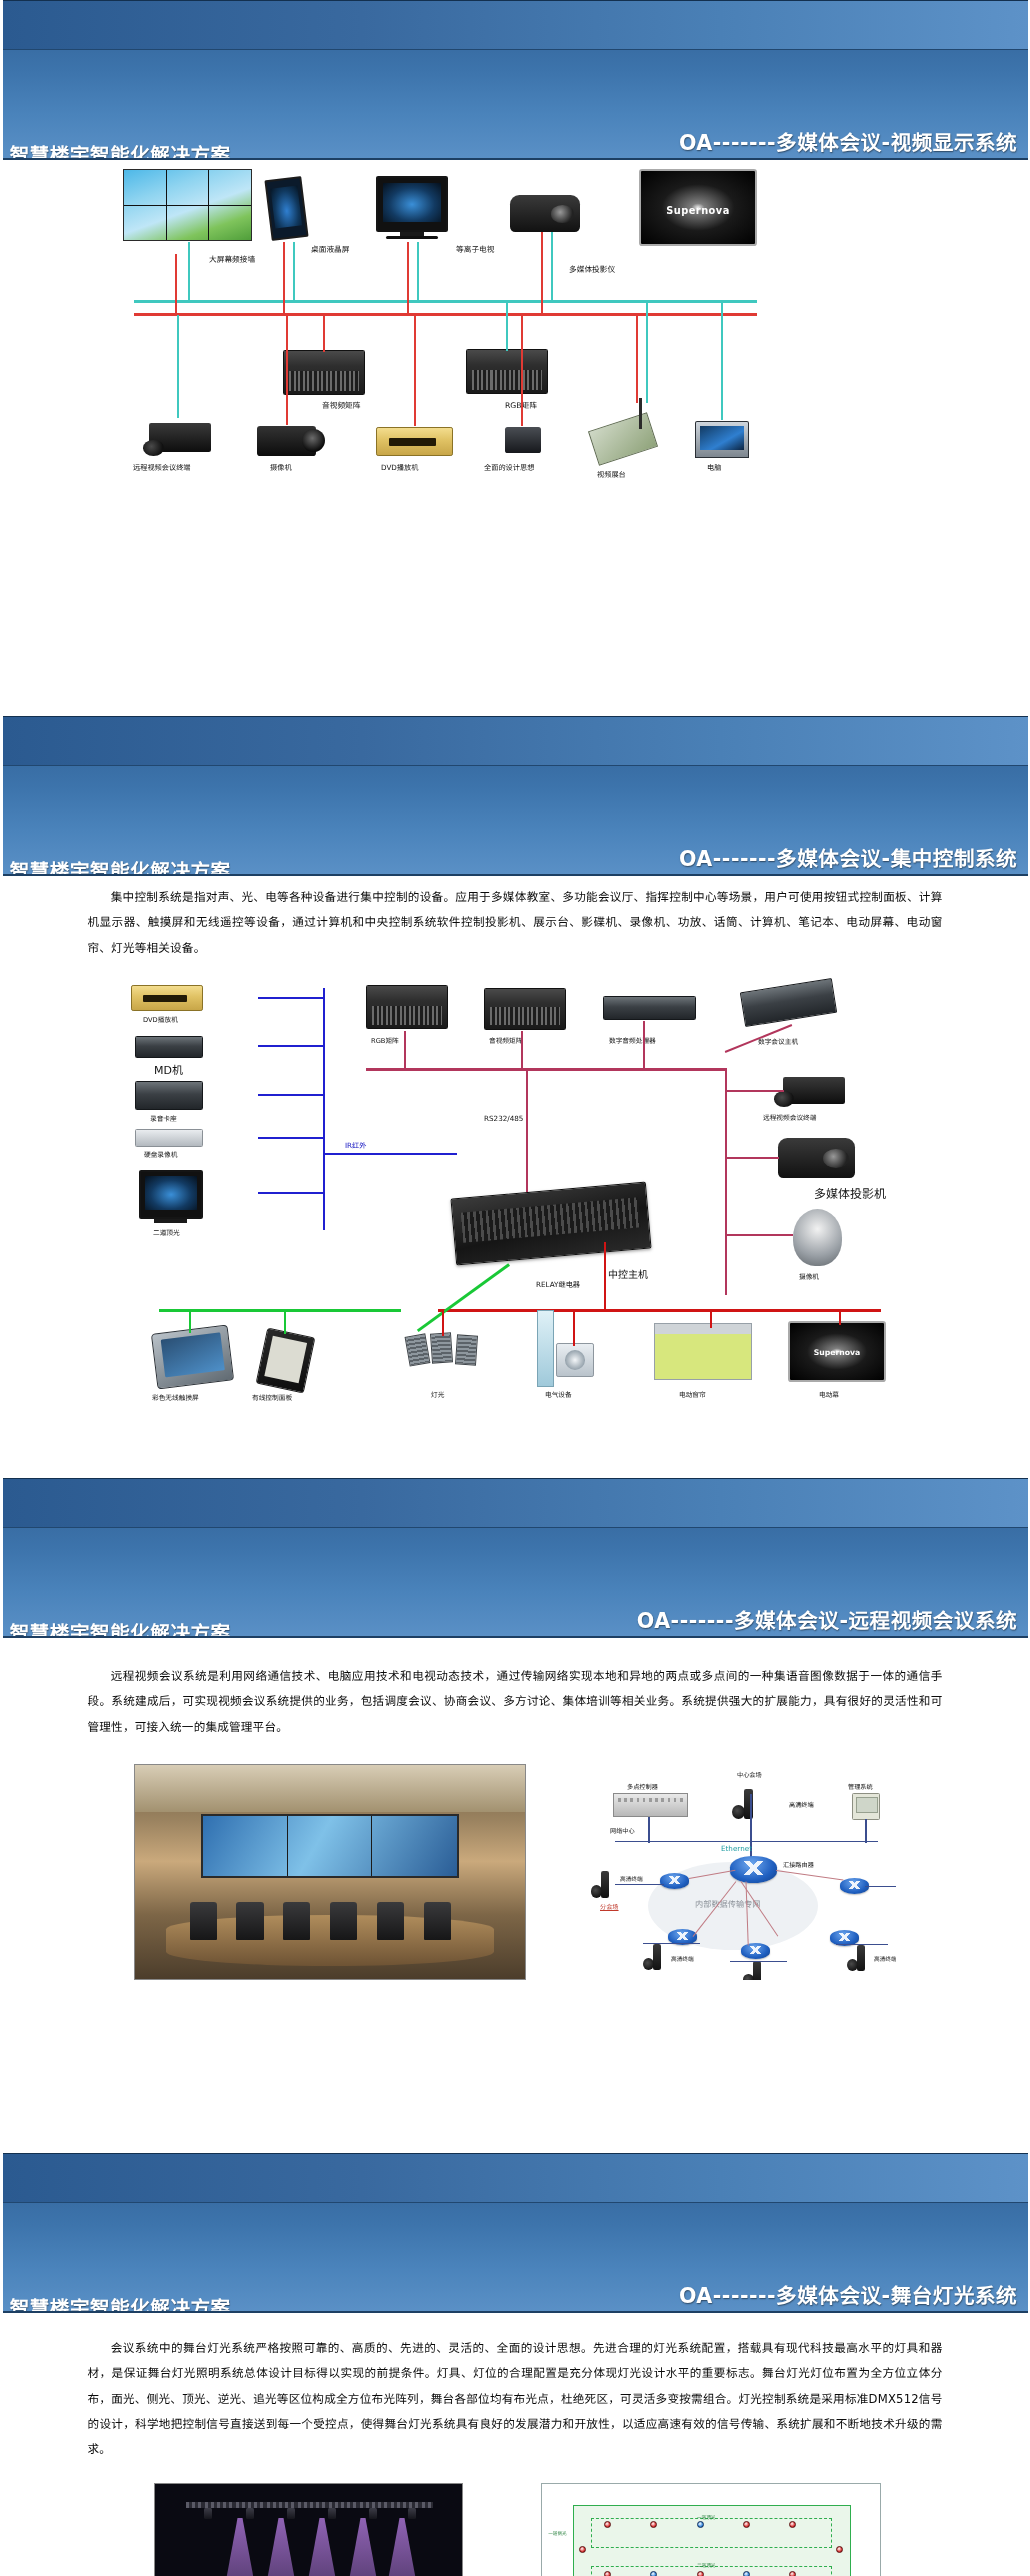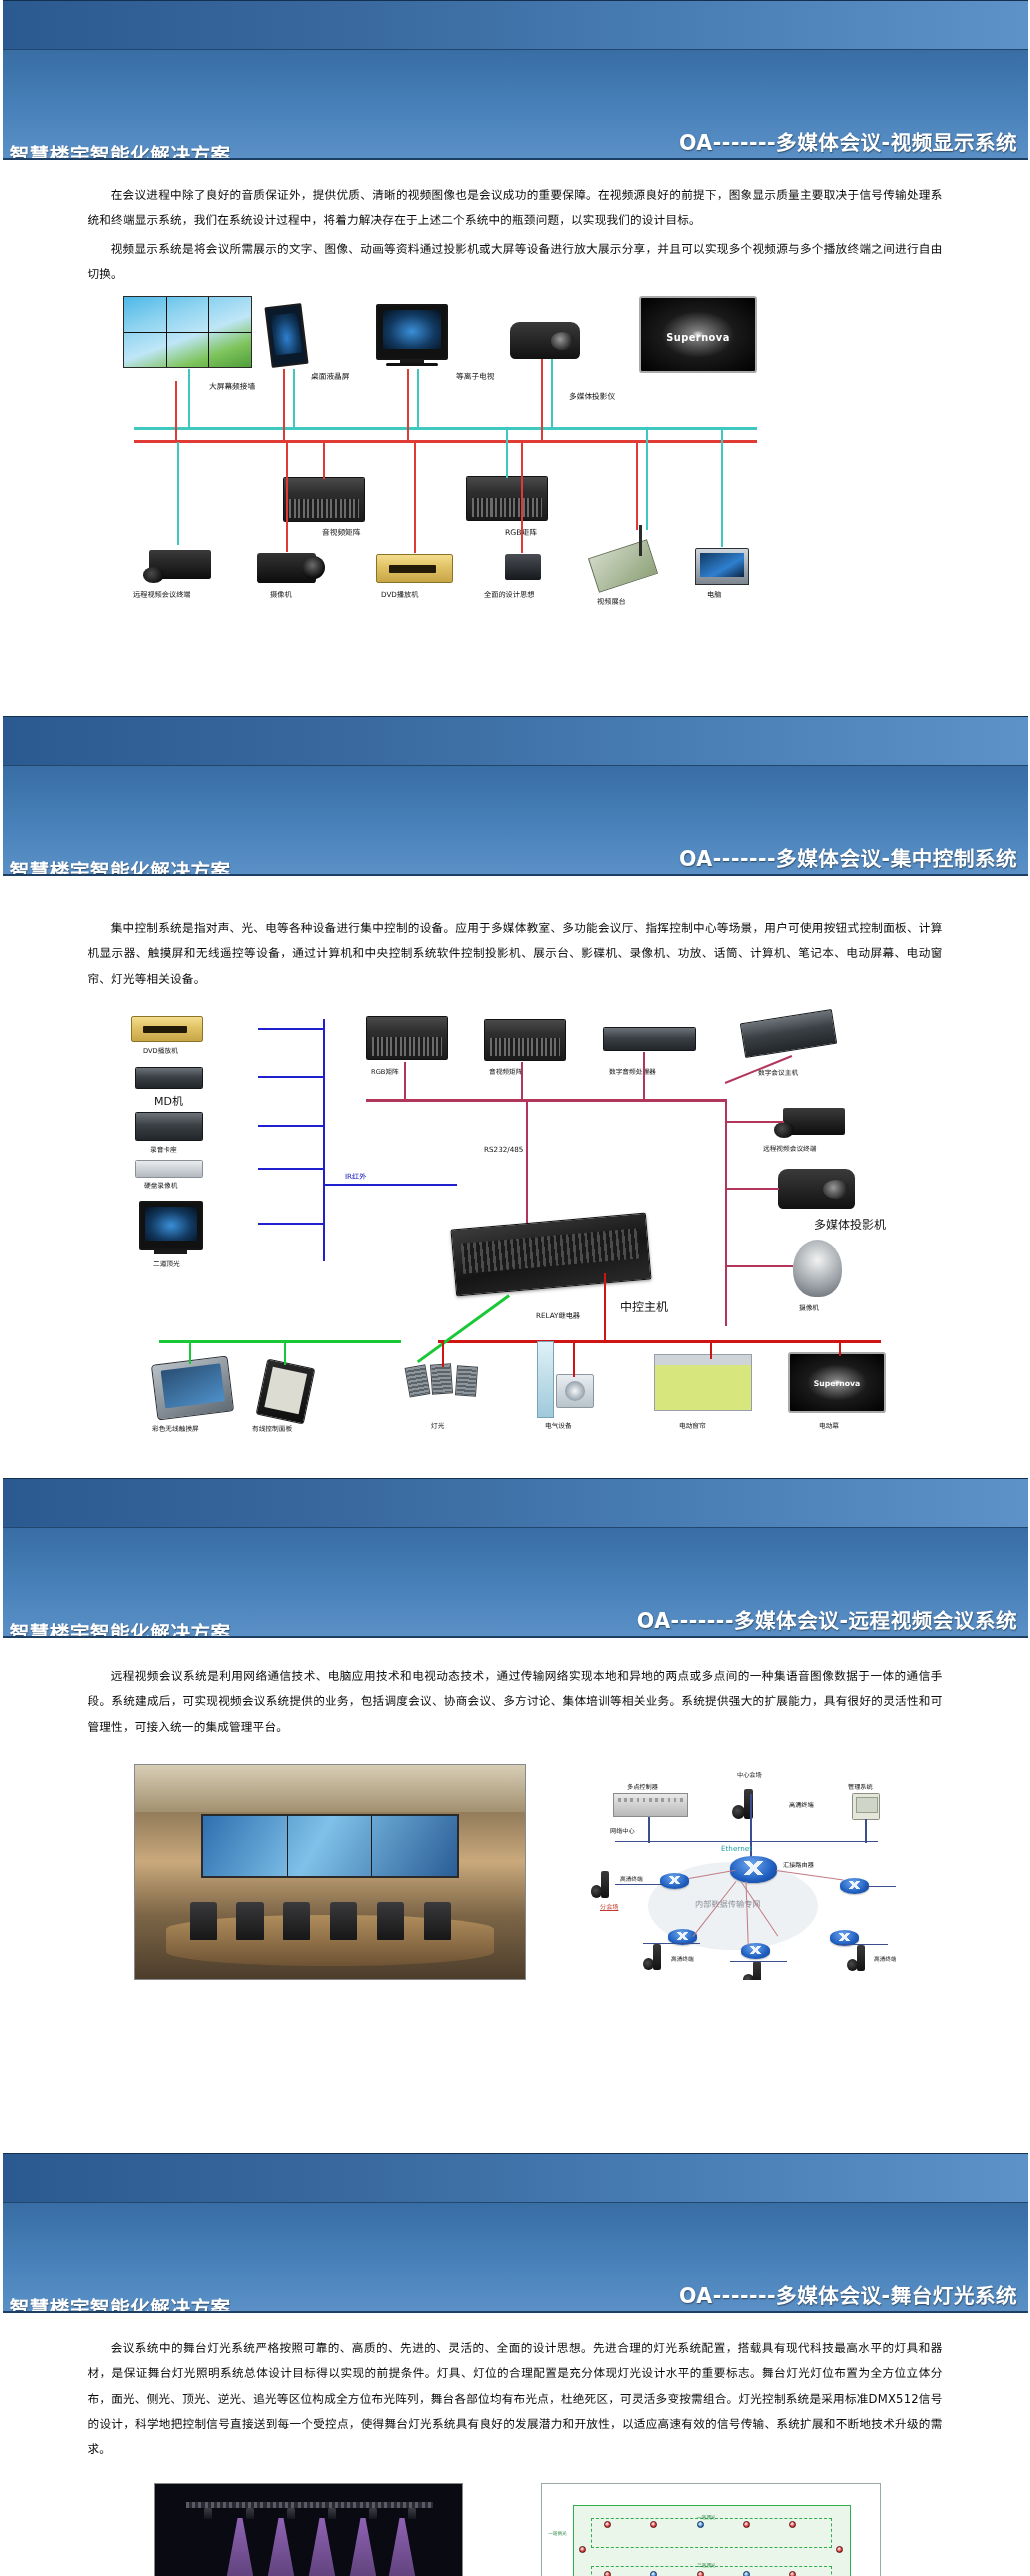--- a/index.html
+++ b/index.html
@@ -168,24 +168,20 @@
 
 <div class="page">
 
 <section class="slide" style="height:716px;">
   <div class="banner">
     <div class="stripe"></div>
     <div class="banner-title">智慧楼宇智能化解决方案</div>
     <div class="banner-sub">OA-------多媒体会议-视频显示系统</div>
   </div>
 
-  <div class="body-text" style="margin-top:23px;">
-    <p>在会议进程中除了良好的音质保证外，提供优质、清晰的视频图像也是会议成功的重要保障。在视频源良好的前提下，图象显示质量主要取决于信号传输处理系统和终端显示系统，我们在系统设计过程中，将着力解决存在于上述二个系统中的瓶颈问题，以实现我们的设计目标。</p>
-    <p>视频显示系统是将会议所需展示的文字、图像、动画等资料通过投影机或大屏等设备进行放大展示分享，并且可以实现多个视频源与多个播放终端之间进行自由切换。</p>
-  </div>
 
   <div class="art" style="width:876px;height:330px;margin-top:5.2px;">
 
     <div class="dev screen-wall" style="left:46px;top:4.1px;width:129px;height:72px;">
       <div style="position:absolute;left:33%;top:0;bottom:0;width:1px;background:#111;"></div>
       <div style="position:absolute;left:66%;top:0;bottom:0;width:1px;background:#111;"></div>
       <div style="position:absolute;left:0;right:0;top:50%;height:1px;background:#111;"></div>
     </div>
     <div class="cap lbl" style="left:132px;top:88px;font-size:7.7px;">大屏幕频接墙</div>
 
@@ -259,21 +255,21 @@
   </div>
 </section>
 
 <section class="slide" style="height:762px;">
   <div class="banner">
     <div class="stripe"></div>
     <div class="banner-title">智慧楼宇智能化解决方案</div>
     <div class="banner-sub">OA-------多媒体会议-集中控制系统</div>
   </div>
 
-  <div class="body-text" style="margin-top:40px;">
+  <div class="body-text" style="margin-top:9px;">
     <p>集中控制系统是指对声、光、电等各种设备进行集中控制的设备。应用于多媒体教室、多功能会议厅、指挥控制中心等场景，用户可使用按钮式控制面板、计算机显示器、触摸屏和无线遥控等设备，通过计算机和中央控制系统软件控制投影机、展示台、影碟机、录像机、功放、话筒、计算机、笔记本、电动屏幕、电动窗帘、灯光等相关设备。</p>
   </div>
 
   <div class="art" style="width:876px;height:361px;margin-top:13.4px;">
 
     <div class="dev dvd" style="left:54px;top:11.3px;width:72px;height:26px;"></div>
     <div class="cap lbl" style="left:66px;top:40px;font-size:6.7px;">DVD播放机</div>
 
     <div class="dev rack" style="left:58px;top:62px;width:68px;height:21.6px;"></div>
     <div class="cap lbl" style="left:77px;top:87px;font-size:11px;">MD机</div>
@@ -331,21 +327,21 @@
     <div class="cap lbl" style="left:705px;top:210px;font-size:12px;margin-left:32px;">多媒体投影机</div>
     <div class="busline" style="left:650px;top:183px;width:52px;height:1.5px;background:#b2365c;"></div>
 
     <div class="dev dome" style="left:716px;top:235px;width:49px;height:57px;"></div>
     <div class="cap lbl" style="left:722px;top:297px;font-size:6.7px;">摄像机</div>
     <div class="busline" style="left:650px;top:260px;width:66px;height:1.5px;background:#b2365c;"></div>
 
     <div class="dev" style="left:376px;top:216px;width:196px;height:67px;background:linear-gradient(172deg,#3b3b3b 0%,#151515 55%,#2a2a2a 100%);border:1px solid #0c0c0c;border-radius:2.1px;transform:rotate(-5deg);box-shadow:0 1.5px 3.1px rgba(0,0,0,.35);">
       <div style="position:absolute;left:4%;top:22%;width:92%;height:46%;background:repeating-linear-gradient(90deg,#4c4c4c 0 2.6px,#1a1a1a 2.6px 6.2px);"></div>
     </div>
-    <div class="cap lbl" style="left:543px;top:292px;font-size:12px;">中控主机</div>
+    <div class="cap lbl" style="left:531px;top:292px;font-size:10px;">中控主机</div>
 
     <div class="vline" style="left:527px;top:268px;height:67px;background:#d01414;width:2.1px;"></div>
     <div class="cap lbl" style="left:459px;top:305px;font-size:7.2px;">RELAY继电器</div>
     <div class="busline" style="left:361px;top:335px;width:443px;background:#d01414;"></div>
 
     <div class="busline" style="left:82px;top:335px;width:242px;background:#19c836;"></div>
     <div class="busline" style="left:319px;top:289px;width:113px;height:2.6px;background:#19c836;transform:rotate(-36deg);transform-origin:right center;"></div>
 
     <div class="dev touch" style="left:77px;top:355px;width:77px;height:56px;transform:rotate(-7deg);"></div>
     <div class="cap lbl" style="left:75px;top:418px;font-size:6.7px;">彩色无线触摸屏</div>

